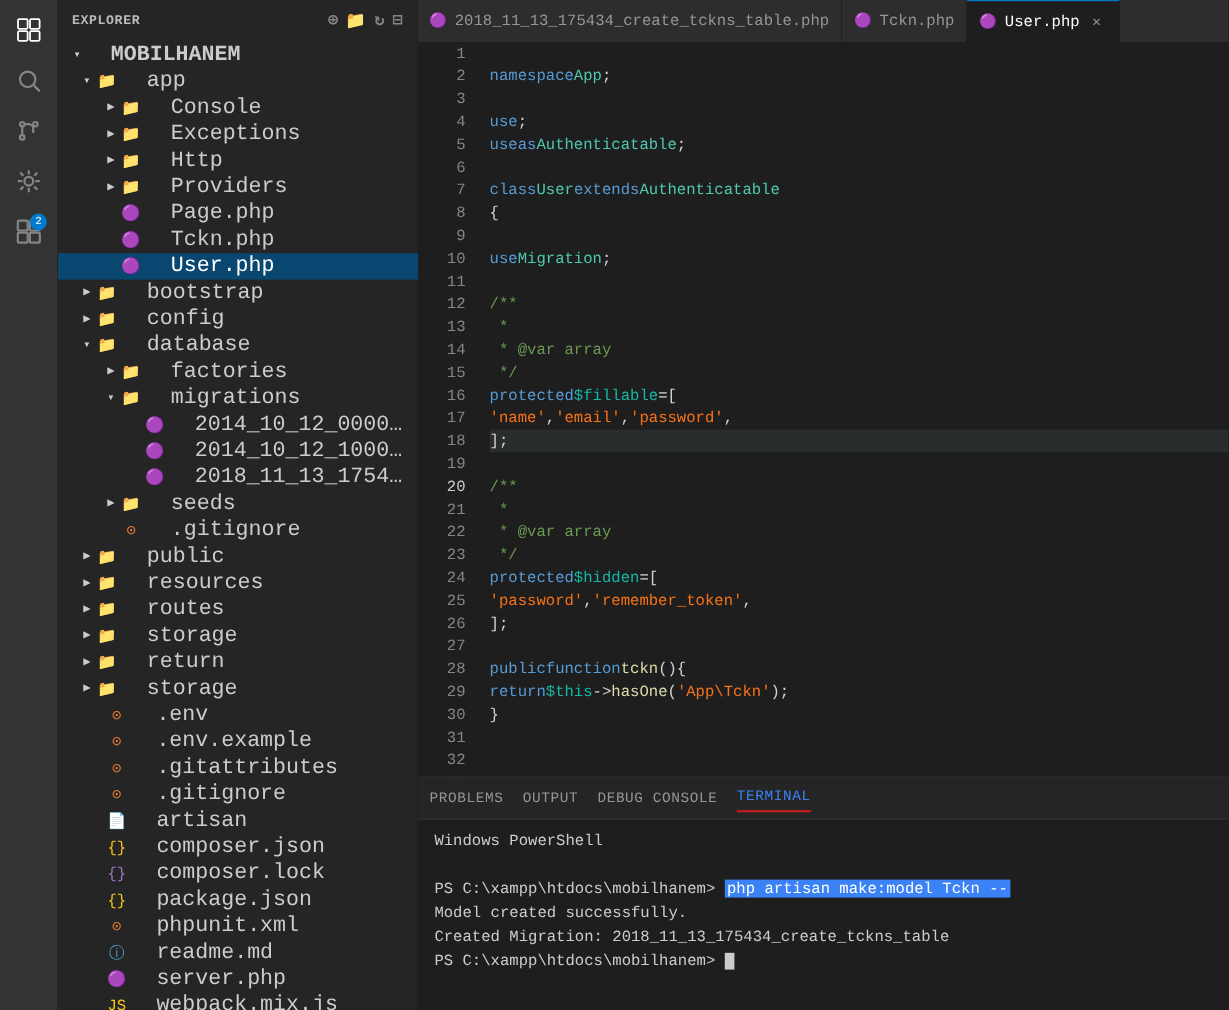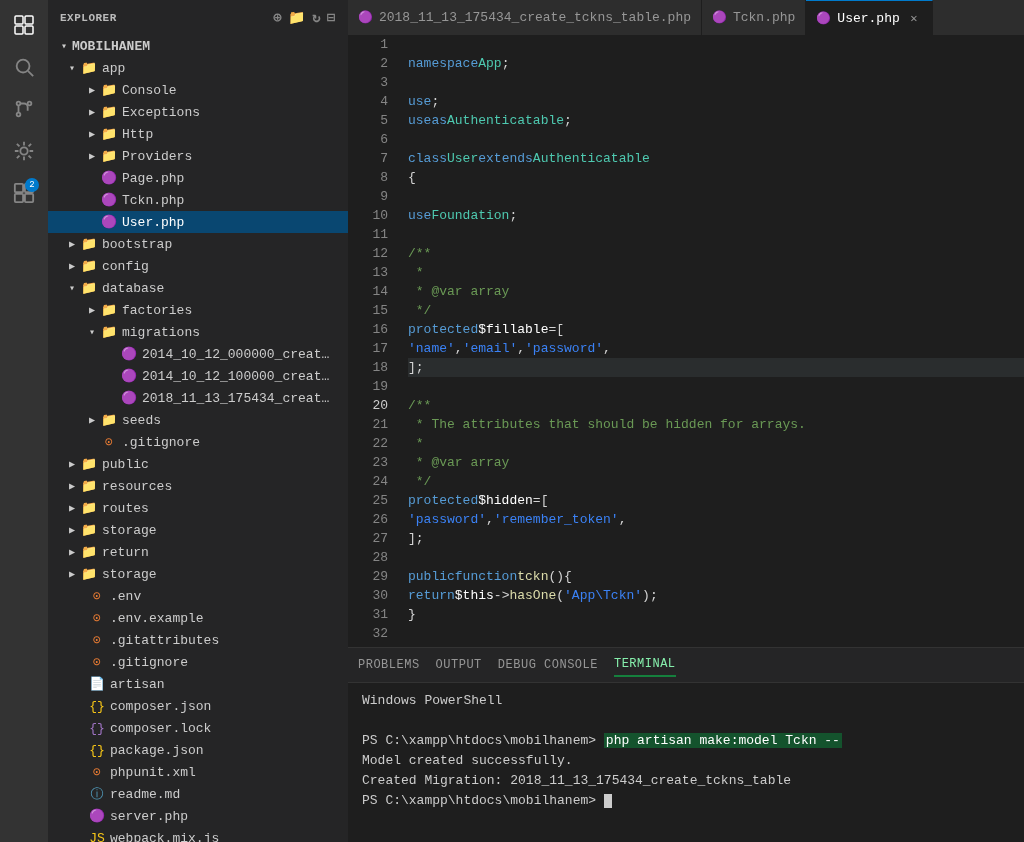--- a/index.html
+++ b/index.html
@@ -112,21 +112,22 @@
       width: 18px;
       display: inline-flex;
       align-items: center;
       justify-content: center;
       flex-shrink: 0;
       margin-right: 4px;
     }
     .tree-item .label {
       overflow: hidden;
       text-overflow: ellipsis;
-      font-size: 13px;
+      font-size: 18px;
+      margin-left: 20px;
     }
 
     
     .icon-php { color: #a074c4; }
     .icon-git { color: #e37933; }
     .icon-folder { color: #dcb67a; }
 
     
     .main-area {
       flex: 1;
@@ -213,22 +214,22 @@
       height: 19px;
       display: flex;
       align-items: center;
       white-space: pre;
     }
     .code-line.highlighted { background: #2a2d2e; }
 
     
     .kw { color: #569cd6; }
     .fn { color: #dcdcaa; }
-    .str { color: #3b82f6; }
-    .var { color: #ffffff; }
+    .str { color: #f97316; }
+    .var { color: #14b8a6; }
     .cls { color: #4ec9b0; }
     .cmt { color: #6a9955; }
     .op { color: #d4d4d4; }
     .php-tag { color: #569cd6; }
     .ns { color: #4ec9b0; }
 
     
     .terminal-area {
       height: 195px;
       background: #1e1e1e;
@@ -249,35 +250,35 @@
     }
     .terminal-tab {
       color: #969696;
       cursor: pointer;
       font-size: 12px;
       padding: 4px 0;
       text-transform: uppercase;
       letter-spacing: 0.5px;
     }
     .terminal-tab.active {
-      color: #86efac;
-      border-bottom: 2px solid #15803d;
+      color: #3b82f6;
+      border-bottom: 2px solid #b91c1c;
     }
     .terminal-content {
       flex: 1;
       padding: 8px 14px;
       overflow-y: auto;
       font-size: 13px;
       line-height: 20px;
       color: #cccccc;
     }
     .terminal-content::-webkit-scrollbar { width: 6px; }
     .terminal-content::-webkit-scrollbar-thumb { background: #424242; }
     .cmd-highlight {
-      background: #14532d;
+      background: #3b82f6;
       color: #ffffff;
       padding: 0 2px;
     }
     .cursor {
       display: inline-block;
       width: 8px;
       height: 14px;
       background: #cccccc;
       vertical-align: middle;
     }
@@ -591,32 +592,31 @@
     <div class="code-content">
       <div class="code-line">&nbsp;</div>
       <div class="code-line"><span class="kw">namespace</span> <span class="ns">App</span><span class="op">;</span></div>
       <div class="code-line">&nbsp;</div>
       <div class="code-line"><span class="kw">use</span> <span class="op">;</span></div>
       <div class="code-line"><span class="kw">use</span>  <span class="kw">as</span> <span class="cls">Authenticatable</span><span class="op">;</span></div>
       <div class="code-line">&nbsp;</div>
       <div class="code-line"><span class="kw">class</span> <span class="cls">User</span> <span class="kw">extends</span> <span class="cls">Authenticatable</span></div>
       <div class="code-line"><span class="op">{</span></div>
       <div class="code-line">&nbsp;</div>
-      <div class="code-line">    <span class="kw">use</span> <span class="cls">Foundation</span><span class="op">;</span></div>
+      <div class="code-line">    <span class="kw">use</span> <span class="cls">Migration</span><span class="op">;</span></div>
       <div class="code-line">&nbsp;</div>
       <div class="code-line">    <span class="cmt">/**</span></div>
       <div class="code-line">    <span class="cmt"> *</span></div>
       <div class="code-line">    <span class="cmt"> * @var array</span></div>
       <div class="code-line">    <span class="cmt"> */</span></div>
       <div class="code-line">    <span class="kw">protected</span> <span class="var">$fillable</span> <span class="op">=</span> <span class="op">[</span></div>
       <div class="code-line">        <span class="str">'name'</span><span class="op">,</span> <span class="str">'email'</span><span class="op">,</span> <span class="str">'password'</span><span class="op">,</span></div>
       <div class="code-line highlighted">    <span class="op">];</span></div>
       <div class="code-line">&nbsp;</div>
       <div class="code-line">    <span class="cmt">/**</span></div>
-      <div class="code-line">    <span class="cmt"> * The attributes that should be hidden for arrays.</span></div>
       <div class="code-line">    <span class="cmt"> *</span></div>
       <div class="code-line">    <span class="cmt"> * @var array</span></div>
       <div class="code-line">    <span class="cmt"> */</span></div>
       <div class="code-line">    <span class="kw">protected</span> <span class="var">$hidden</span> <span class="op">=</span> <span class="op">[</span></div>
       <div class="code-line">        <span class="str">'password'</span><span class="op">,</span> <span class="str">'remember_token'</span><span class="op">,</span></div>
       <div class="code-line">    <span class="op">];</span></div>
       <div class="code-line">&nbsp;</div>
       <div class="code-line">    <span class="kw">public</span> <span class="kw">function</span> <span class="fn">tckn</span><span class="op">(){</span></div>
       <div class="code-line">        <span class="kw">return</span> <span class="var">$this</span><span class="op">-&gt;</span><span class="fn">hasOne</span><span class="op">(</span><span class="str">'App\Tckn'</span><span class="op">);</span></div>
       <div class="code-line">    <span class="op">}</span></div>

